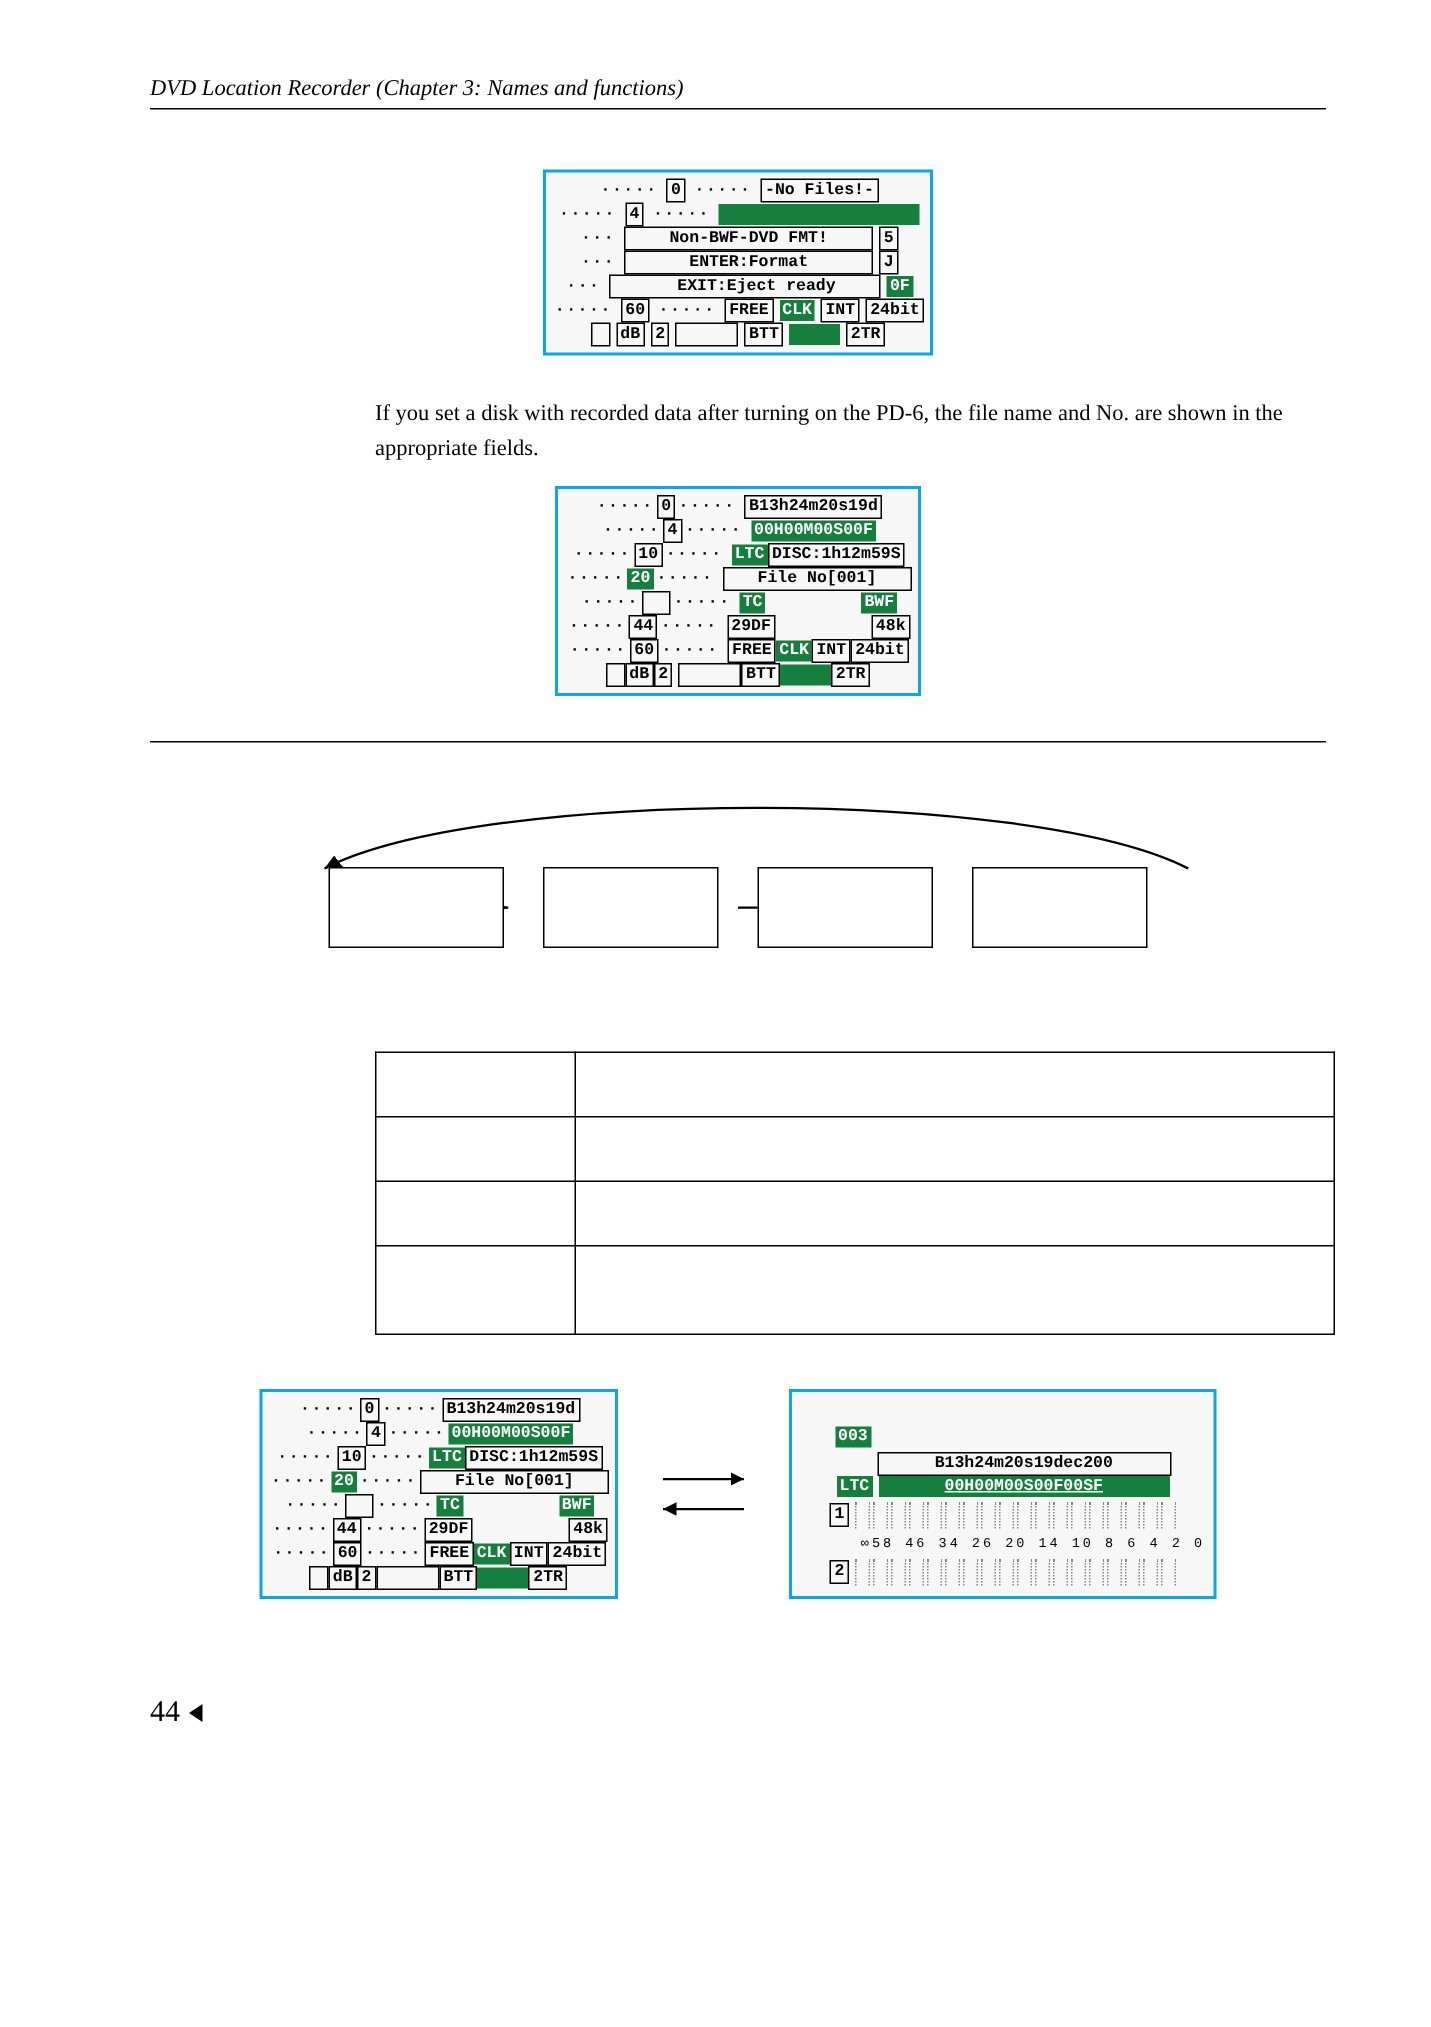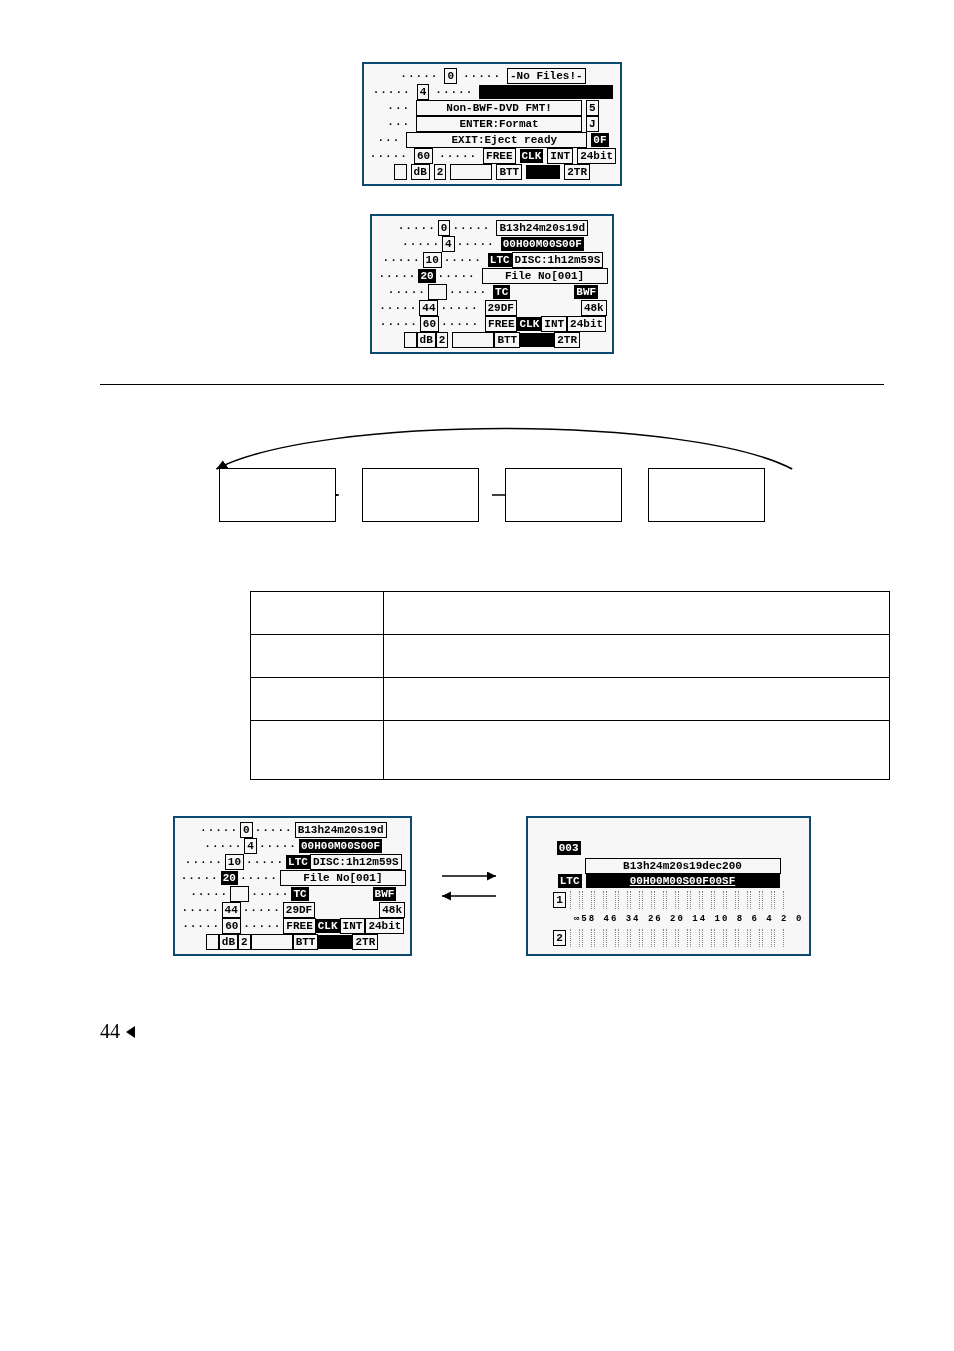--- a/index.html
+++ b/index.html
@@ -32,41 +32,41 @@
   .lcd-wrap {
     text-align: center;
     margin: 12px 0 28px 0;
   }
   .lcd-wrap-wide {
     text-align: center;
     margin: 20px 0 40px 0;
   }
   .lcd {
     display: inline-block;
-    border: 2px solid #0c4a6e;
+    border: 2px solid #0ea5e9;
     background: #f7f7f7;
     padding: 4px;
     vertical-align: middle;
   }
   .lcd-row {
     white-space: nowrap;
     line-height: 0;
   }
   .lcd-cell {
     display: inline-block;
     font-family: 'Courier New', monospace;
     font-size: 11px;
     font-weight: bold;
     line-height: 14px;
     padding: 0 2px;
     vertical-align: middle;
     color: #000;
   }
   .inv {
-    background: #000000;
+    background: #15803d;
     color: #fff;
   }
   .box {
     border: 1px solid #000;
   }
   .dots {
     letter-spacing: 1px;
   }
   .section-divider {
     border-bottom: 1.5px solid #000;
@@ -147,30 +147,33 @@
     margin:3px 0;
   }
   .meter-grid .col {
     width:8px; height:18px;
     border-left:1px dotted #888;
     border-right:1px dotted #888;
   }
   .meter-scale {
     font-family:'Courier New',monospace;
     font-size:9px;
-    font-weight:bold;
+    font-weight:normal;
     letter-spacing:2px;
     margin-left:40px;
   }
 </style>
 </head>
 <body>
 
 <div class="page">
 
+  <div class="header-line">
+    <span class="header-text">DVD Location Recorder (Chapter 3: Names and functions)</span>
+  </div>
 
 
   <div class="lcd-wrap">
     <div class="lcd">
       <div class="lcd-row">
         <span class="lcd-cell dots">·····</span>
         <span class="lcd-cell box">0</span>
         <span class="lcd-cell dots">·····</span>
         <span class="lcd-cell box">-No Files!-</span>
       </div>
@@ -209,20 +212,21 @@
         <span class="lcd-cell box">dB</span>
         <span class="lcd-cell box">2</span>
         <span class="lcd-cell box" style="min-width:36px;">&nbsp;</span>
         <span class="lcd-cell box">BTT</span>
         <span class="lcd-cell inv" style="min-width:30px;">&nbsp;</span>
         <span class="lcd-cell box">2TR</span>
       </div>
     </div>
   </div>
 
+  <p class="body-text">If you set a disk with recorded data after turning on the PD-6, the file name and No. are shown in the appropriate fields.</p>
 
   <div class="lcd-wrap">
     <div class="lcd">
       <div class="lcd-row">
         <span class="lcd-cell dots">·····</span><span class="lcd-cell box">0</span><span class="lcd-cell dots">·····</span>
         <span class="lcd-cell box">B13h24m20s19d</span>
       </div>
       <div class="lcd-row">
         <span class="lcd-cell dots">·····</span><span class="lcd-cell box">4</span><span class="lcd-cell dots">·····</span>
         <span class="lcd-cell inv">00H00M00S00F</span>

